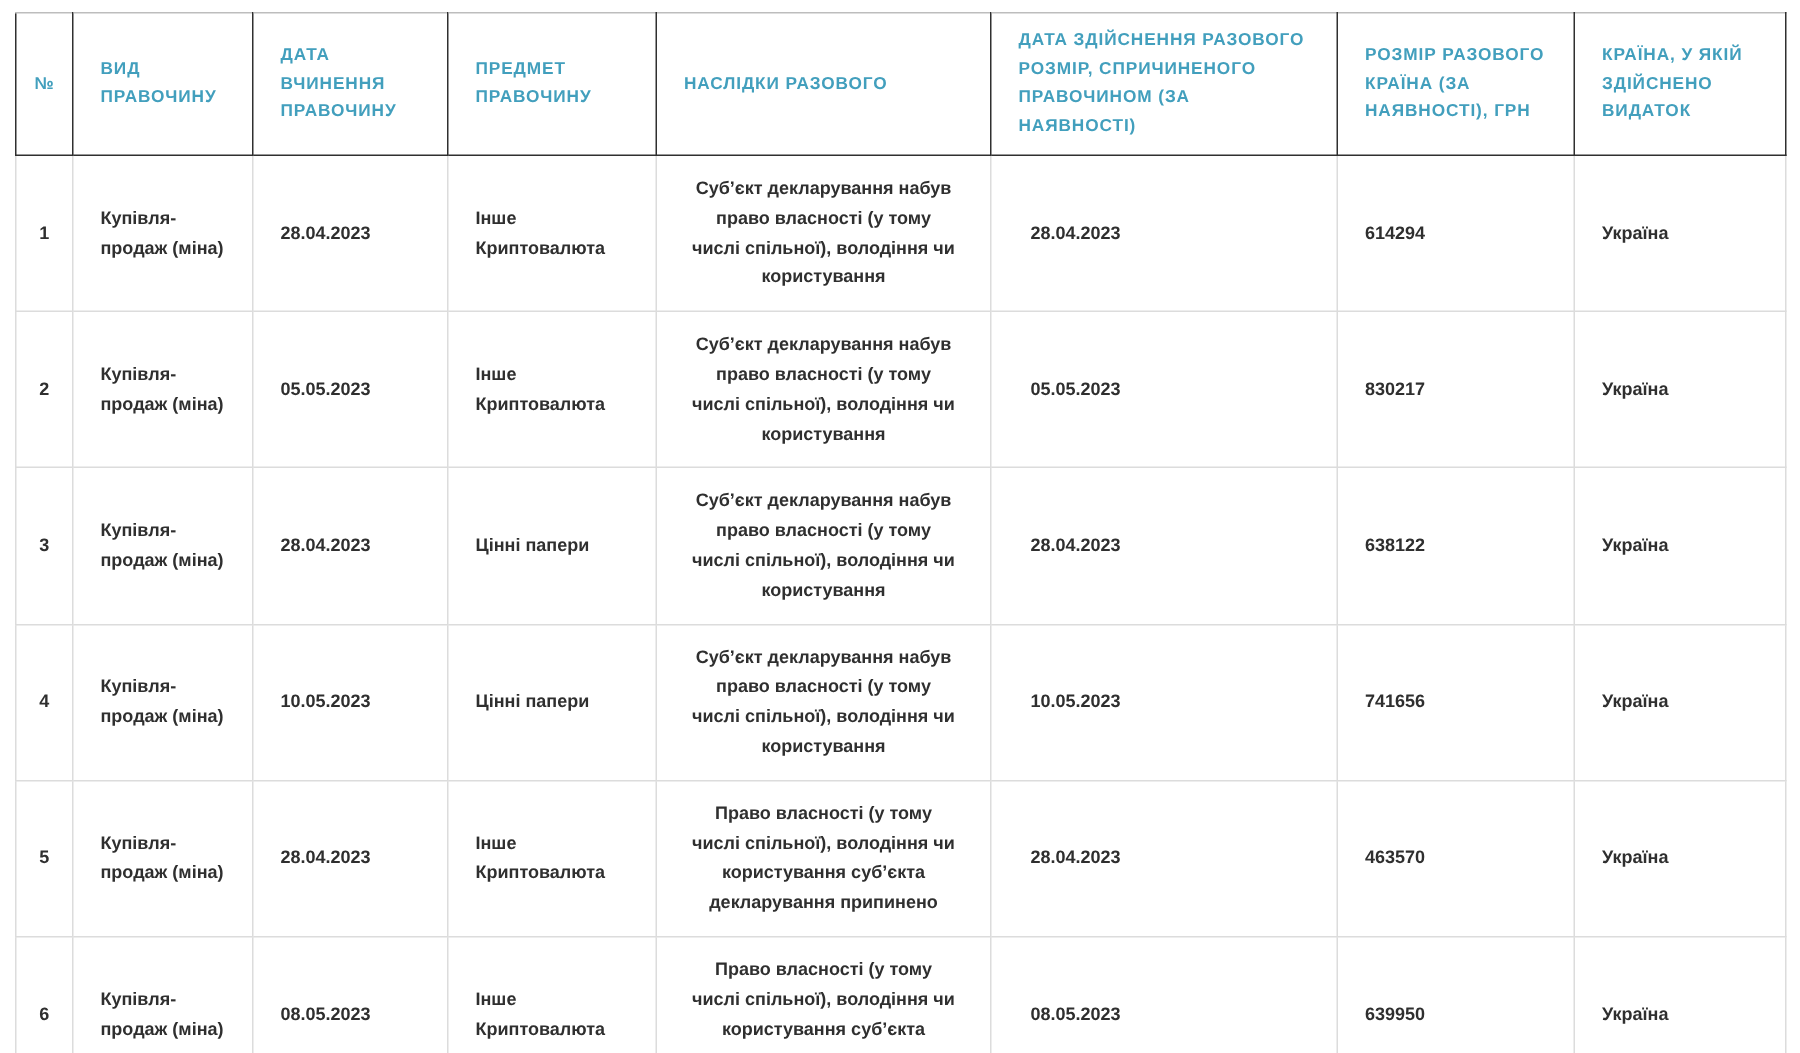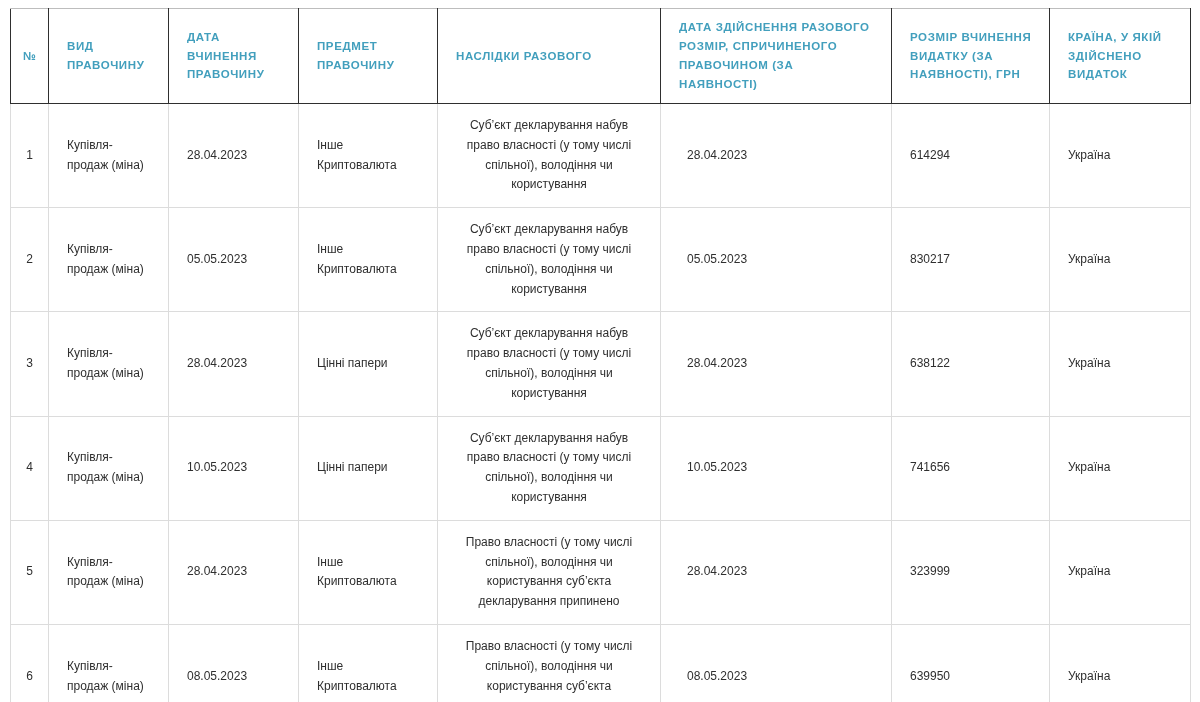--- a/index.html
+++ b/index.html
@@ -44,20 +44,21 @@
 
   td {
     font-size: 12px;
     color: #2f2f2f;
     vertical-align: middle;
     padding: 12px 16px 12px 18px;
     line-height: 1.65;
     border-right: 1px solid #dcdcdc;
     border-bottom: 1px solid #dcdcdc;
     background: #ffffff;
+    font-weight: bold;
   }
   td:first-child { border-left: 1px solid #dcdcdc; }
 
   td.col-no {
     text-align: center;
     padding-left: 4px;
     padding-right: 4px;
   }
   td.col-subject { white-space: pre-line; }
   td.col-consequence {
@@ -83,21 +84,21 @@
       <col style="width:141px">
     </colgroup>
     <thead>
       <tr>
         <th>№</th>
         <th>ВИД ПРАВОЧИНУ</th>
         <th>ДАТА ВЧИНЕННЯ ПРАВОЧИНУ</th>
         <th>ПРЕДМЕТ ПРАВОЧИНУ</th>
         <th>НАСЛІДКИ РАЗОВОГО</th>
         <th>ДАТА ЗДІЙСНЕННЯ РАЗОВОГО РОЗМІР, СПРИЧИНЕНОГО ПРАВОЧИНОМ (ЗА НАЯВНОСТІ)</th>
-        <th>РОЗМІР ВЧИНЕННЯ ВИДАТКУ (ЗА НАЯВНОСТІ), ГРН</th>
+        <th>РОЗМІР РАЗОВОГО КРАЇНА (ЗА НАЯВНОСТІ), ГРН</th>
         <th>КРАЇНА, У ЯКІЙ ЗДІЙСНЕНО ВИДАТОК</th>
       </tr>
     </thead>
     <tbody>
         <tr>
           <td class="col-no">1</td>
           <td class="col-type">Купівля-продаж (міна)</td>
           <td class="col-date">28.04.2023</td>
           <td class="col-subject">Інше
 Криптовалюта</td>
@@ -138,21 +139,21 @@
           <td class="col-country">Україна</td>
         </tr>
         <tr>
           <td class="col-no">5</td>
           <td class="col-type">Купівля-продаж (міна)</td>
           <td class="col-date">28.04.2023</td>
           <td class="col-subject">Інше
 Криптовалюта</td>
           <td class="col-consequence">Право власності (у тому числі спільної), володіння чи користування суб’єкта декларування припинено</td>
           <td class="col-expense-date">28.04.2023</td>
-          <td class="col-amount">323999</td>
+          <td class="col-amount">463570</td>
           <td class="col-country">Україна</td>
         </tr>
         <tr>
           <td class="col-no">6</td>
           <td class="col-type">Купівля-продаж (міна)</td>
           <td class="col-date">08.05.2023</td>
           <td class="col-subject">Інше
 Криптовалюта</td>
           <td class="col-consequence">Право власності (у тому числі спільної), володіння чи користування суб’єкта декларування припинено</td>
           <td class="col-expense-date">08.05.2023</td>

